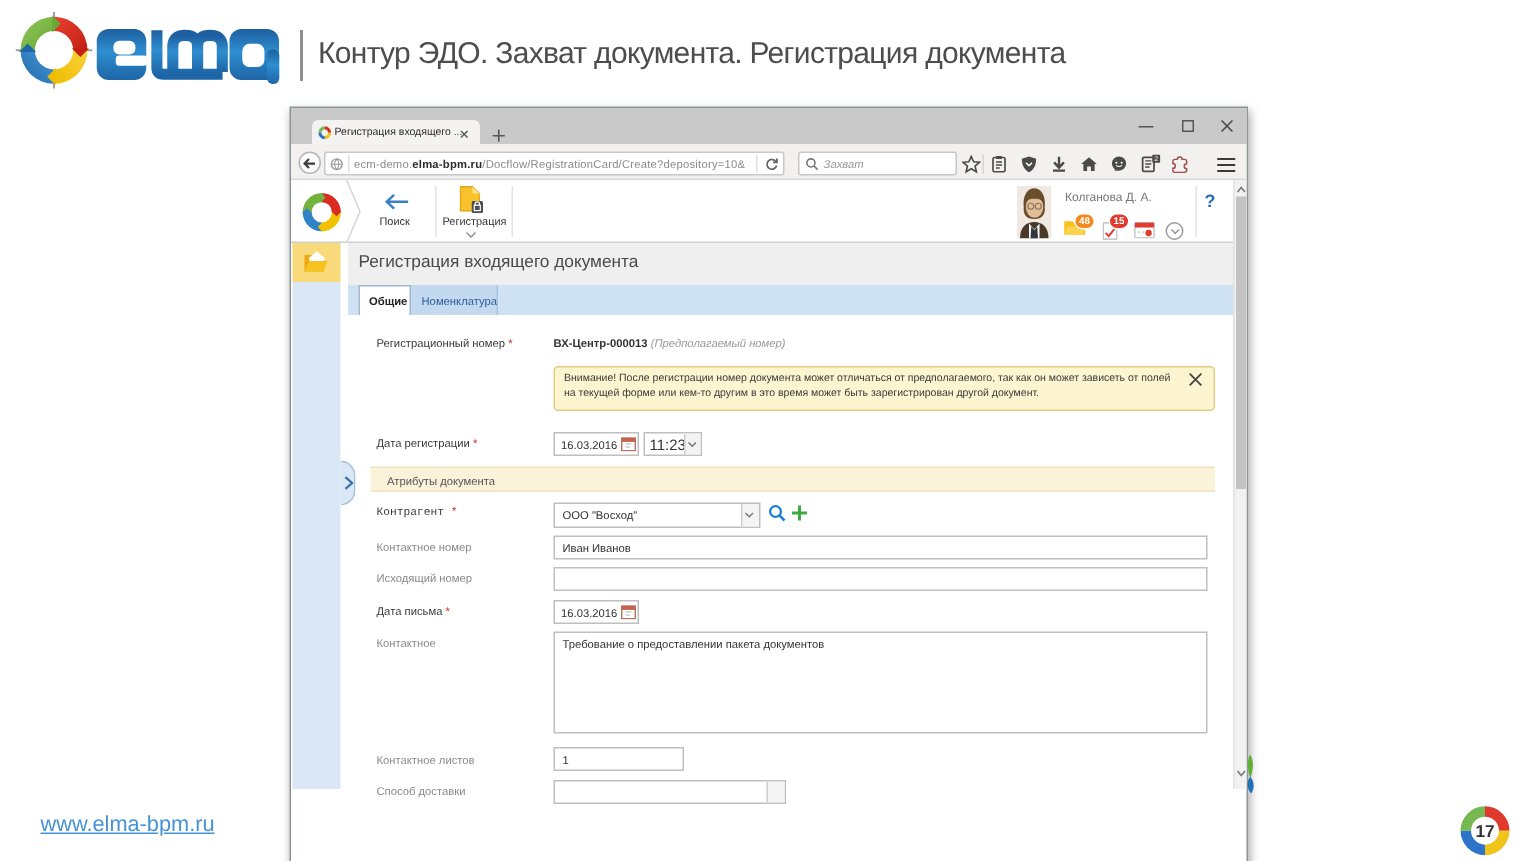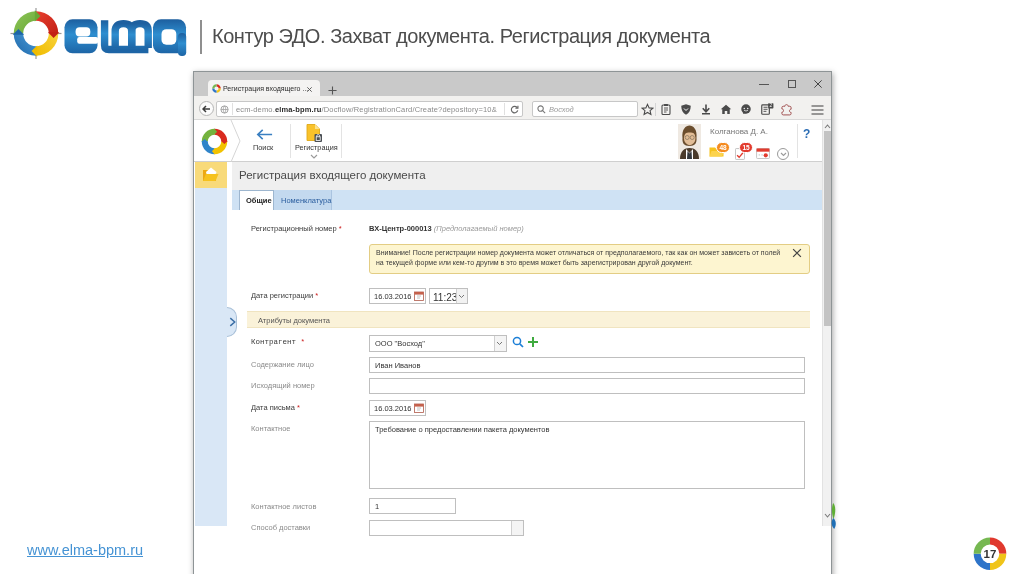--- a/index.html
+++ b/index.html
@@ -123,21 +123,21 @@
   <svg class="a" style="left:316px;top:33px;" width="9" height="9" viewBox="0 0 10 10">
       <path d="M8.2 3.2 A 3.6 3.6 0 1 0 8.6 6" fill="none" stroke="#666" stroke-width="1.3"></path>
       <path d="M8.8 0.8 V 3.6 H 6" fill="none" stroke="#666" stroke-width="1.3"></path>
     </svg>
 
   <div class="a" style="left:338px;top:29px;width:106px;height:16px;background:#fff;border:1px solid #c7c7c7;box-sizing:border-box;border-radius:2px;"></div>
   <svg class="a" style="left:343px;top:33px;" width="9" height="9" viewBox="0 0 10 10">
       <circle cx="4" cy="4" r="3" fill="none" stroke="#777" stroke-width="1.2"></circle>
       <path d="M6.3 6.3 L9 9" stroke="#777" stroke-width="1.2"></path>
     </svg>
-  <div class="a" style="left:355px;top:33px;font-size:7.5px;font-style:italic;color:#999;">Восход</div>
+  <div class="a" style="left:355px;top:33px;font-size:7.5px;font-style:italic;color:#999;">Захват</div>
 
   <svg class="a" style="left:447px;top:31px;" width="13" height="13" viewBox="0 0 24 24">
       <path d="M12 2.5 L15 9 L22 9.6 L16.7 14.2 L18.3 21.2 L12 17.5 L5.7 21.2 L7.3 14.2 L2 9.6 L9 9 Z" fill="none" stroke="#4a4a4a" stroke-width="2"></path>
     </svg>
   <div class="a" style="left:461px;top:31px;width:1px;height:13px;background:#d5d5d5;"></div>
   <svg class="a" style="left:466px;top:31px;" width="12" height="13" viewBox="0 0 24 24">
       <rect x="4" y="3" width="16" height="19" rx="2" fill="none" stroke="#4a4a4a" stroke-width="2.2"></rect>
       <rect x="8" y="1" width="8" height="4" rx="1" fill="#4a4a4a"></rect>
       <path d="M8 9 H16 M8 13 H16 M8 17 H13" stroke="#4a4a4a" stroke-width="1.8"></path>
     </svg>
@@ -313,21 +313,21 @@
       <path d="M1 1 L3.5 3.5 L6 1" stroke="#777" stroke-width="1" fill="none"></path>
     </svg>
   <svg class="a" style="left:318px;top:264px;" width="12" height="12" viewBox="0 0 12 12">
       <circle cx="5" cy="5" r="3.6" fill="none" stroke="#1d7fd6" stroke-width="1.5"></circle>
       <path d="M7.8 7.8 L11 11" stroke="#1d7fd6" stroke-width="1.7"></path>
     </svg>
   <svg class="a" style="left:333px;top:264px;" width="12" height="12" viewBox="0 0 12 12">
       <path d="M6 1 V11 M1 6 H11" stroke="#3faa3f" stroke-width="2"></path>
     </svg>
 
-  <div class="lbl" style="left:57px;top:288px;">Содержание лицо</div>
+  <div class="lbl" style="left:57px;top:288px;">Контактное номер</div>
   <div class="inp" style="left:175px;top:285px;width:436px;height:16px;"></div>
   <div class="a" style="left:181px;top:289px;font-size:7.5px;color:#333;">Иван Иванов</div>
 
   <div class="lbl" style="left:57px;top:309px;">Исходящий номер</div>
   <div class="inp" style="left:175px;top:306px;width:436px;height:16px;"></div>
 
   <div class="lblb" style="left:57px;top:331px;">Дата письма <span class="req">*</span></div>
   <div class="inp" style="left:175px;top:328px;width:57px;height:16px;"></div>
   <div class="a" style="left:180px;top:332px;font-size:7.5px;color:#333;">16.03.2016</div>
   <svg class="a" style="left:220px;top:331px;" width="10" height="10" viewBox="0 0 10 10">

